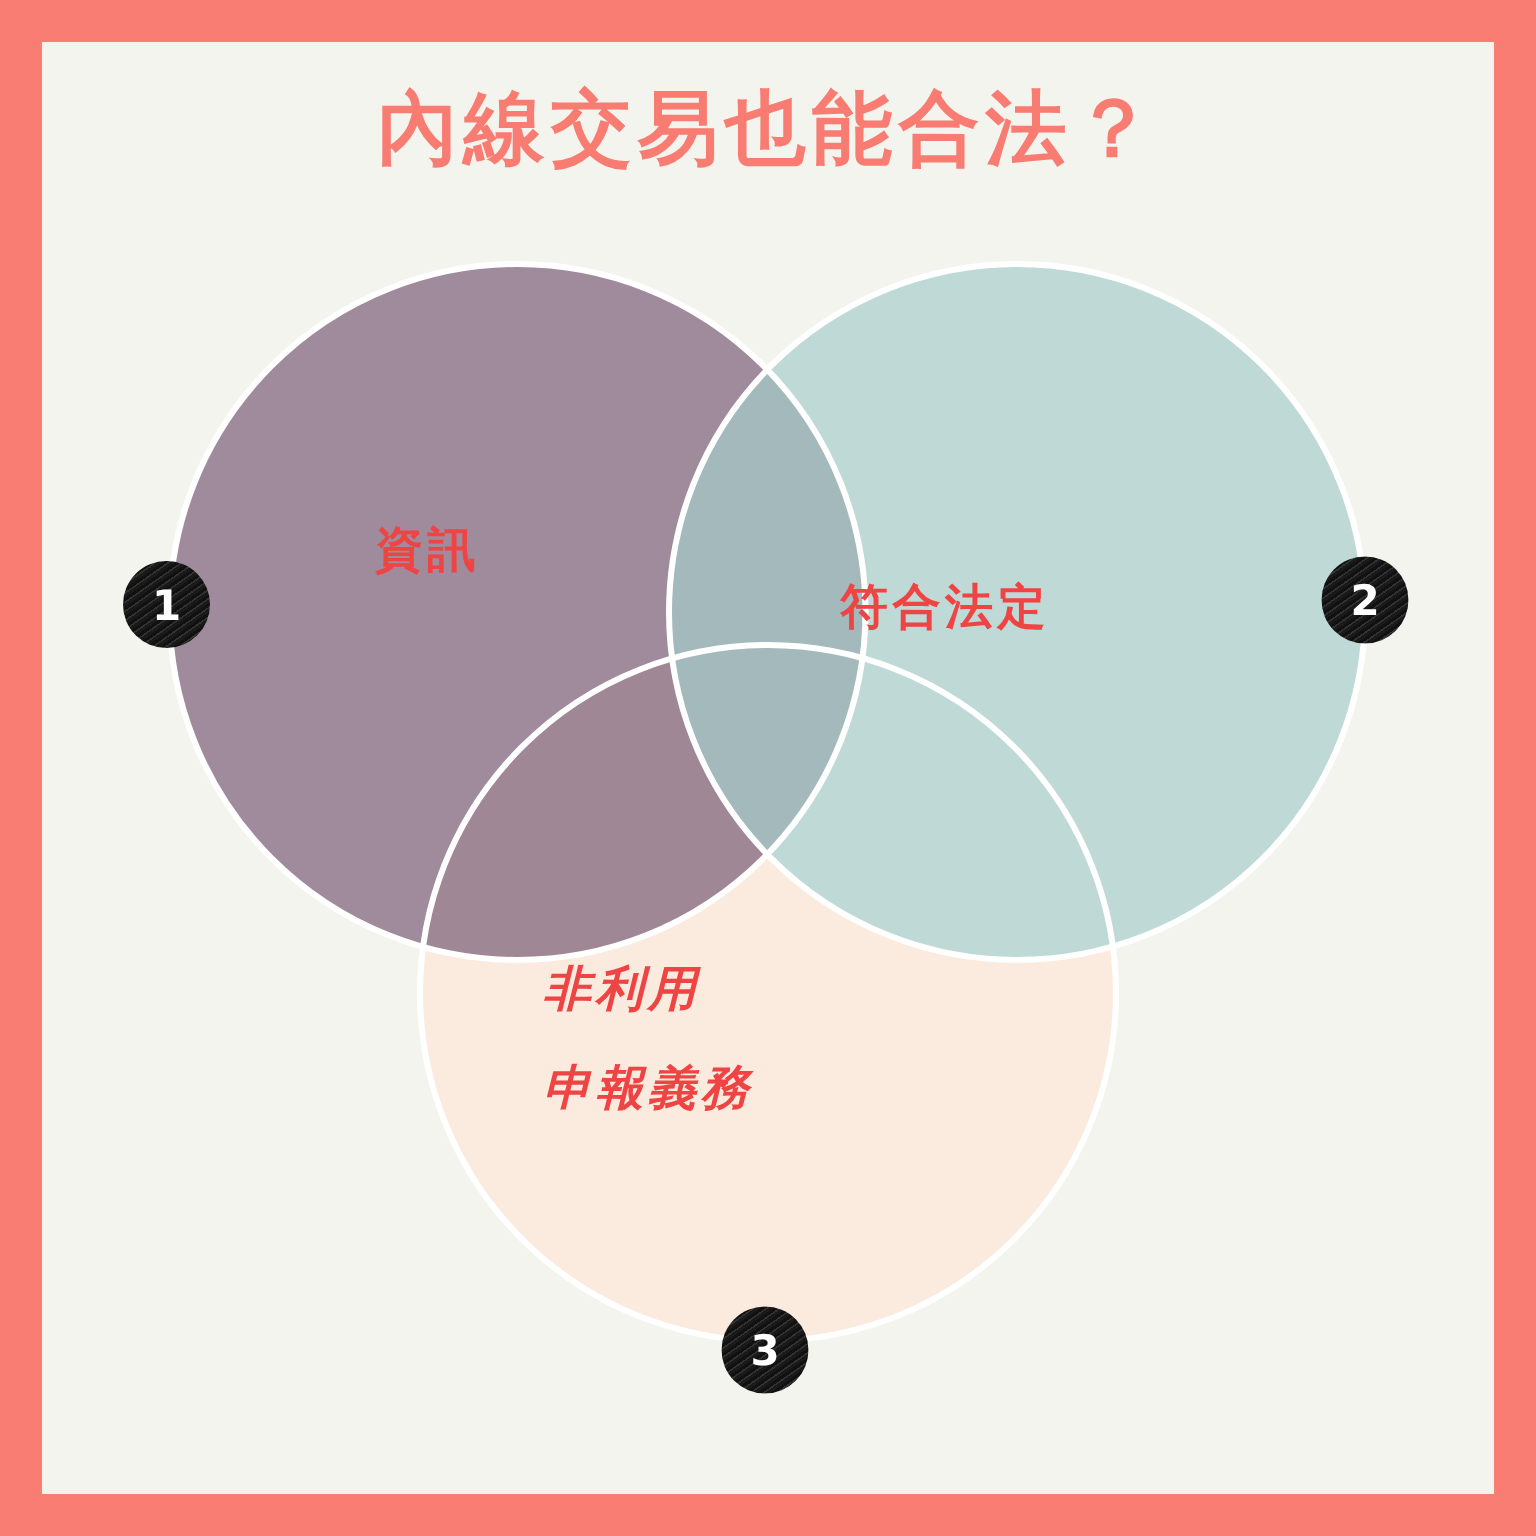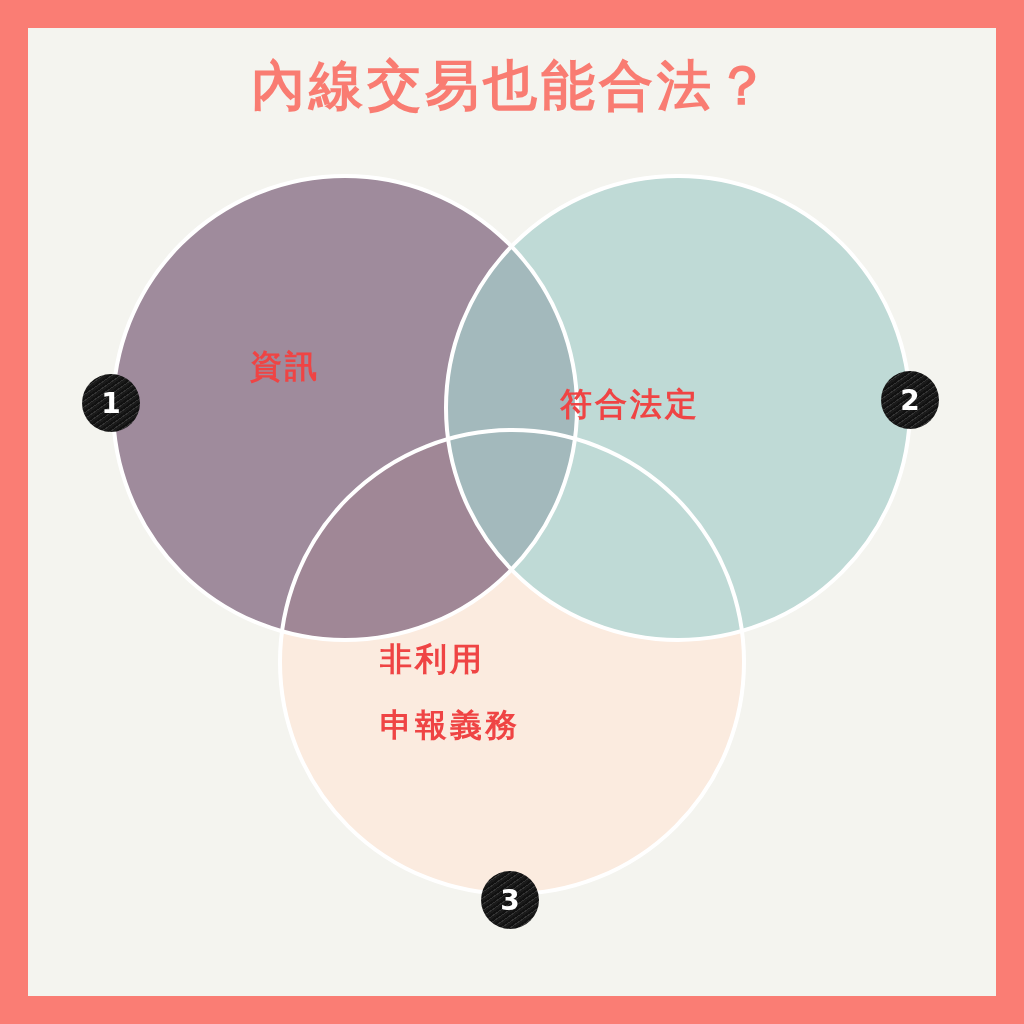--- a/index.html
+++ b/index.html
@@ -64,21 +64,21 @@
 </svg>
 
 <div class="label" style="left:250px; top:333px; width:210px;">
   <div>資訊</div>
 </div>
 
 <div class="label" style="left:560px; top:335px; width:240px;margin-top:36px;">
   <div>符合法定</div>
 </div>
 
-<div class="label" style="left:380px; top:626px; width:300px;">
+<div class="label" style="left:362px; top:626px; width:300px;font-style:italic;">
   <div>非利用</div>
   <div>申報義務</div>
 </div>
 
 <div class="badge" style="left:82px; top:374px;">
   <span>1</span>
 </div>
 <div class="badge" style="left:881px; top:371px;">
   <span>2</span>
 </div>

